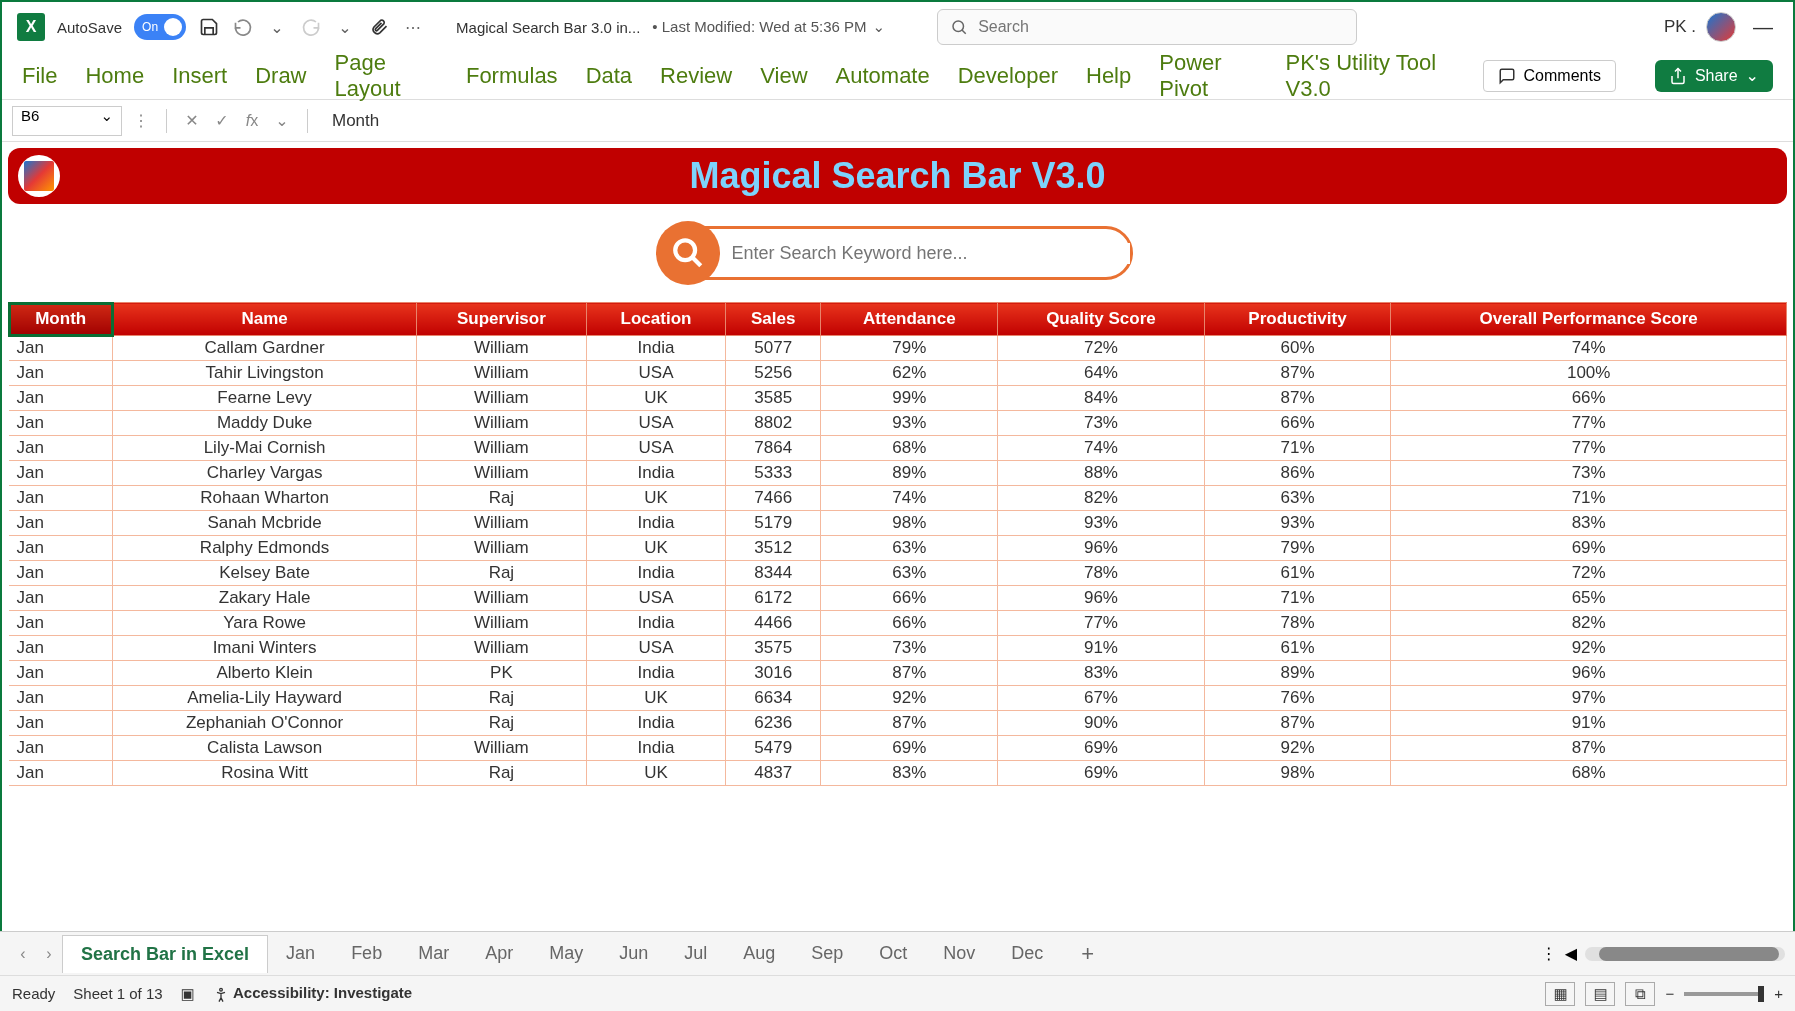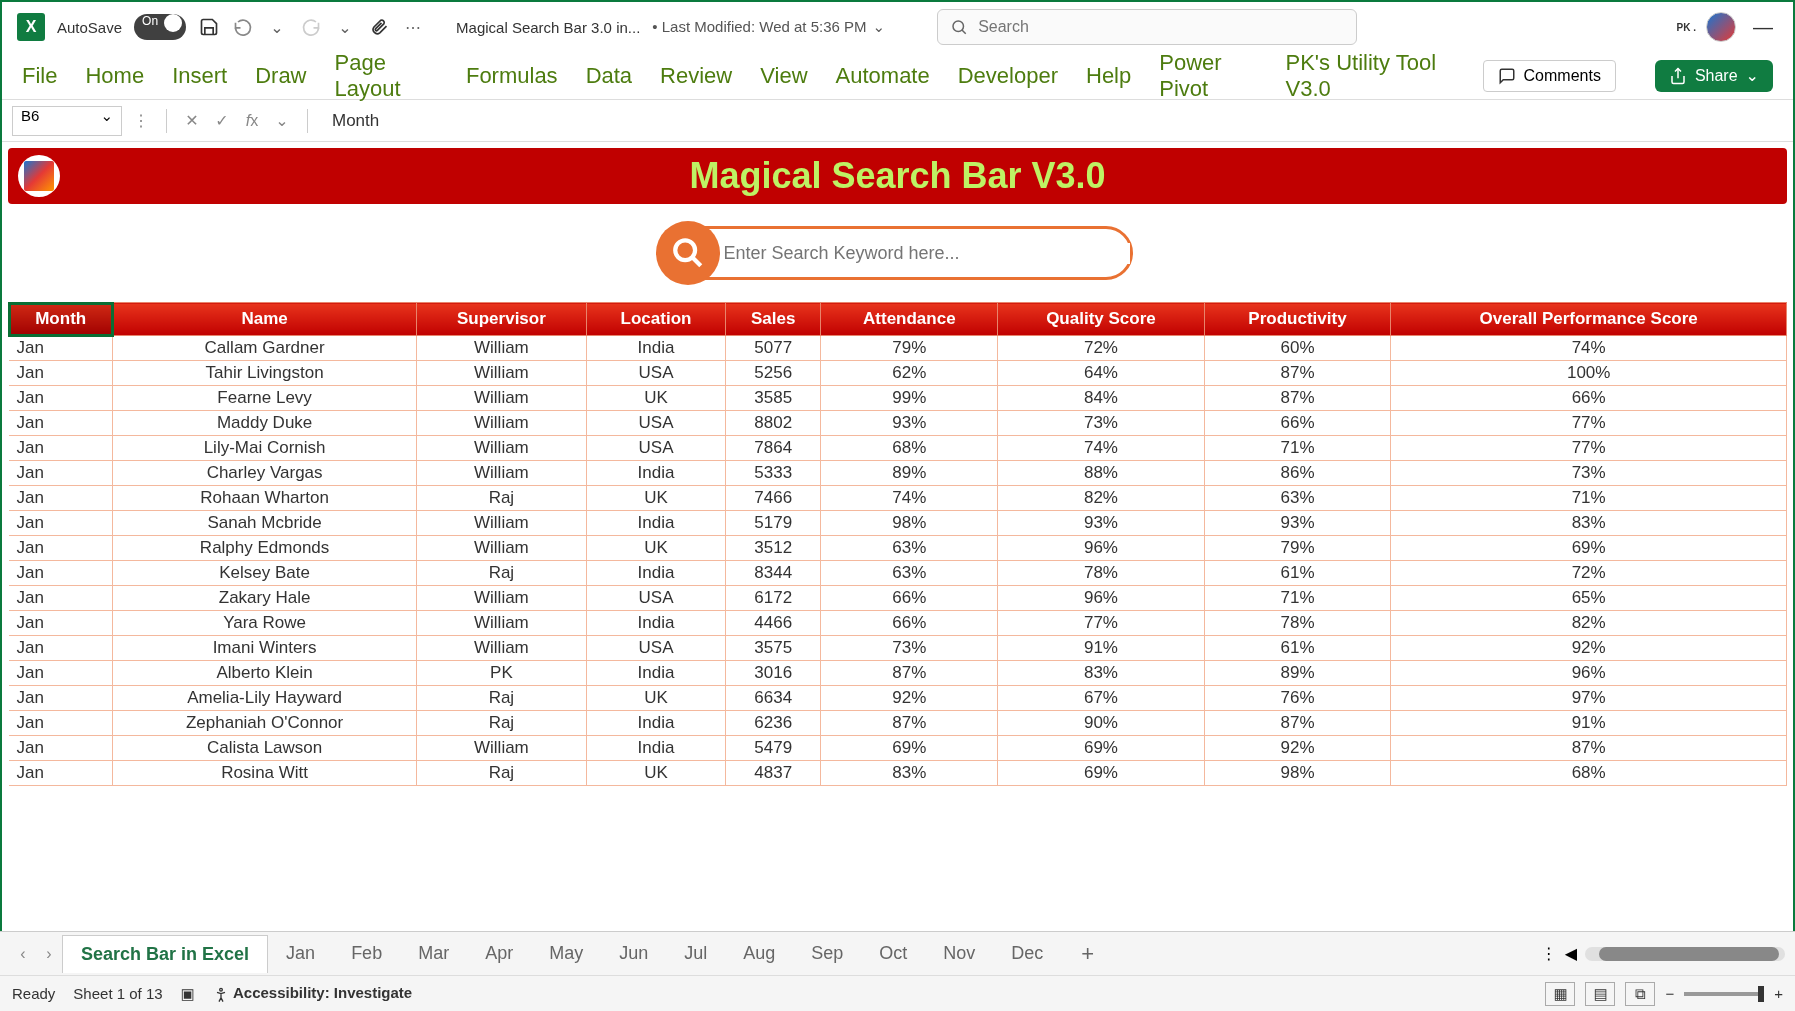--- a/index.html
+++ b/index.html
@@ -2,61 +2,61 @@
 <html><head>
 <meta charset="utf-8">
 <style>
 * { margin: 0; padding: 0; box-sizing: border-box; font-family: "Segoe UI", Arial, sans-serif; }
 body { background: #fff; width: 1795px; height: 1011px; overflow: hidden; border: 2px solid #0a7a3d; }
 
 
 .title-bar { display: flex; align-items: center; height: 50px; padding: 0 15px; gap: 12px; }
 .excel-icon { width: 28px; height: 28px; background: #107c41; color: #fff; display: flex; align-items: center; justify-content: center; font-weight: bold; font-size: 16px; border-radius: 3px; }
 .autosave-label { font-size: 15px; color: #333; }
-.toggle { width: 52px; height: 26px; background: #404040; border-radius: 13px; position: relative; display: flex; }
+.toggle { width: 52px; height: 26px; background: #3b82f6; border-radius: 13px; position: relative; display: flex; align-items: center; }
 .toggle-text { color: #fff; font-size: 12px; margin-left: 8px; }
 .toggle-knob { width: 18px; height: 18px; background: #fff; border-radius: 50%; position: absolute; right: 4px; }
 .qat-icon { width: 22px; height: 22px; color: #666; display: flex; align-items: center; justify-content: center; }
 .qat-icon svg { width: 20px; height: 20px; }
 .file-title { font-size: 15px; color: #333; margin-left: 20px; }
 .last-modified { font-size: 15px; color: #555; display: flex; align-items: flex-start; gap: 6px; }
 .search-global { flex: 1; max-width: 420px; height: 36px; border: 1px solid #ccc; border-radius: 6px; display: flex; align-items: center; padding: 0 12px; gap: 10px; margin-left: 40px; background: #fafafa; }
 .search-global input { border: none; outline: none; font-size: 16px; color: #888; background: transparent; flex: 1; }
 .user-block { display: flex; align-items: center; gap: 10px; margin-left: auto; }
-.user-name { font-size: 10px; color: #333; font-weight: bold; }
+.user-name { font-size: 17px; color: #333; }
 .user-avatar { width: 30px; height: 30px; border-radius: 50%; background: linear-gradient(135deg,#1976d2,#e53935); border: 1px solid #ccc; }
 .min-icon { width: 30px; text-align: center; font-size: 20px; color: #333; }
 
 
 .ribbon-tabs { display: flex; align-items: center; height: 48px; padding: 0 20px; gap: 28px; border-bottom: 1px solid #ddd; }
 .ribbon-tab { font-size: 22px; color: #4d7c0f; cursor: pointer; }
 .ribbon-actions { margin-left: auto; display: flex; gap: 10px; }
 .comments-btn { border: 1px solid #ccc; border-radius: 4px; padding: 6px 14px; font-size: 16px; display: flex; align-items: flex-start; gap: 8px; background: #fff; }
 .share-btn { background: #107c41; color: #fff; border-radius: 6px; padding: 6px 14px; font-size: 16px; display: flex; align-items: center; gap: 8px; border: none; margin-left: 29px; }
 
 
 .formula-bar { display: flex; align-items: center; height: 42px; border-bottom: 1px solid #ddd; padding: 0 10px; gap: 8px; }
 .name-box { width: 110px; height: 30px; border: 1px solid #ccc; padding: 0 8px; font-size: 15px; display: flex; align-items: flex-start; justify-content: space-between; }
 .fb-divider { width: 1px; height: 24px; background: #ccc; margin: 0 6px; }
 .fb-icon { color: #888; font-size: 16px; width: 22px; text-align: center; }
 .formula-input { flex: 1; font-size: 17px; color: #333; padding-left: 10px; }
 
 
 .sheet-area { padding: 6px; }
-.banner { background: #c00000; color: #bef264; height: 56px; display: flex; align-items: center; justify-content: center; position: relative; border-radius: 4px; }
+.banner { background: #c00000; color: #7dd3fc; height: 56px; display: flex; align-items: center; justify-content: center; position: relative; border-radius: 12px; }
 .banner-logo { position: absolute; left: 10px; width: 42px; height: 42px; background: #fff; border-radius: 50%; display: flex; align-items: center; justify-content: center; }
 .banner-logo-inner { width: 30px; height: 30px; background: linear-gradient(135deg,#1976d2,#e53935,#ff9800); border-radius: 2px; }
 .banner-title { font-size: 36px; font-weight: bold; }
 
 
 .search-widget-row { display: flex; justify-content: center; padding: 22px 0; }
 .search-widget { display: flex; align-items: center; height: 54px; border: 3px solid #e97132; border-radius: 27px; overflow: visible; width: 470px; position: relative; }
 .search-widget-icon { width: 64px; height: 64px; background: #e97132; border-radius: 50%; display: flex; align-items: center; justify-content: center; margin-left: -10px; }
 .search-widget-icon svg { width: 34px; height: 34px; stroke: #fff; }
-.search-widget-input { border: none; outline: none; font-size: 18px; color: #999; flex: 1; padding-left: 4px; }
+.search-widget-input { border: none; outline: none; font-size: 18px; color: #999; flex: 1; padding-left: 12px; }
 
 
 .data-table { width: 100%; border-collapse: collapse; }
 .data-table th { background: linear-gradient(#e8341c,#c00000); color: #fff; font-size: 17px; font-weight: bold; padding: 6px 4px; border: 1px solid #e8846c; text-align: center; }
 .data-table th.selected { outline: 3px solid #0a6e34; outline-offset: -2px; background: linear-gradient(#d02a14,#a00000); }
 .data-table td { font-size: 17px; color: #333; padding: 2px 8px; border-right: 1px solid #f4b89d; border-bottom: 1px solid #f4b89d; text-align: center; height: 24px; }
 .data-table td:first-child { text-align: left; padding-left: 8px; }
 
 
 .sheet-tab-bar { position: absolute; bottom: 36px; left: 0; right: 0; height: 44px; display: flex; align-items: center; border-top: 1px solid #ccc; background: #f5f5f5; padding: 0 10px; }

